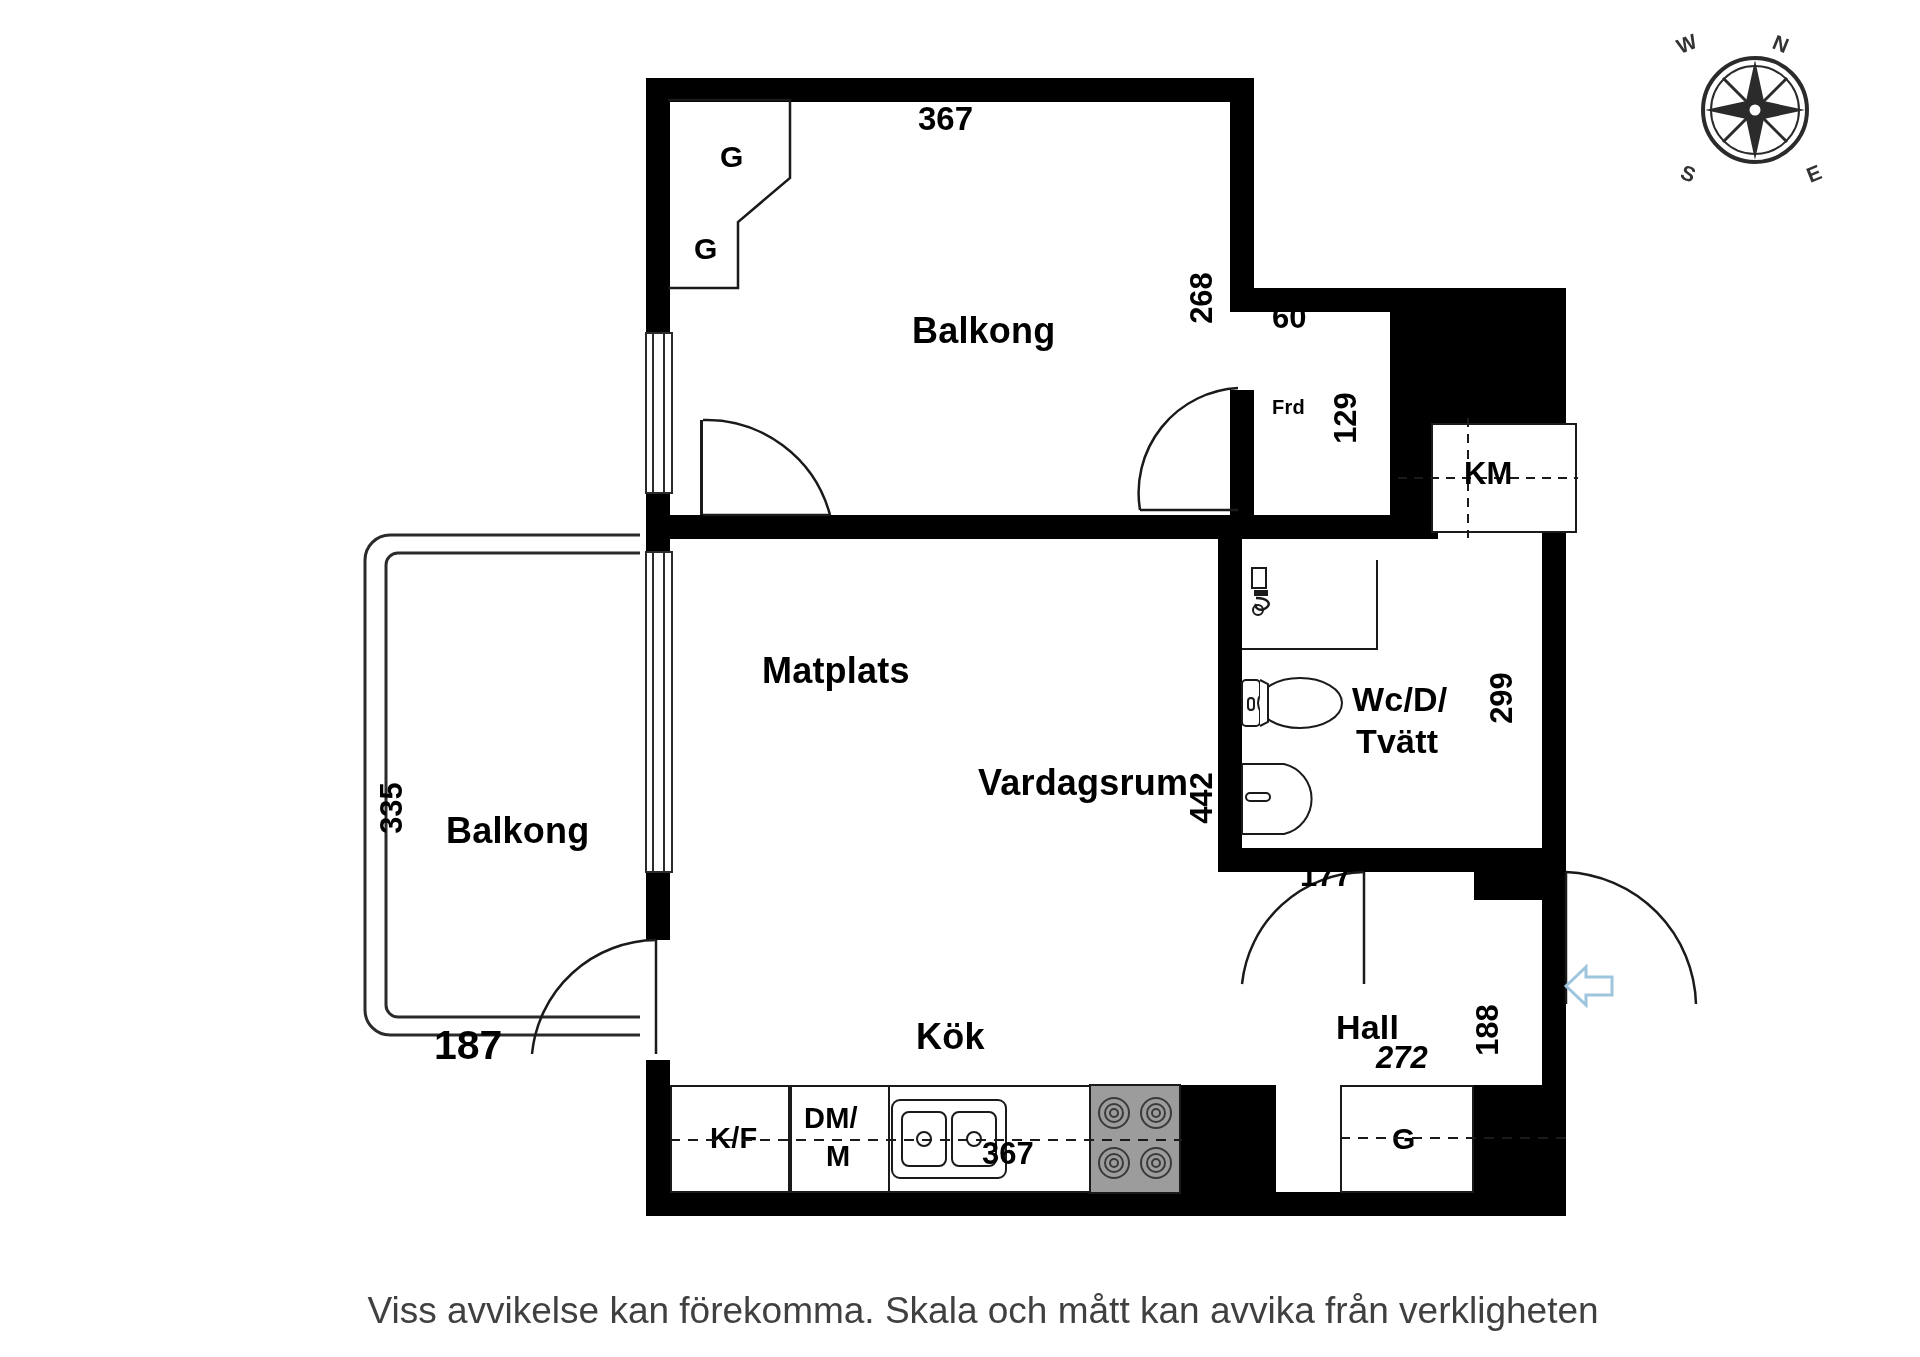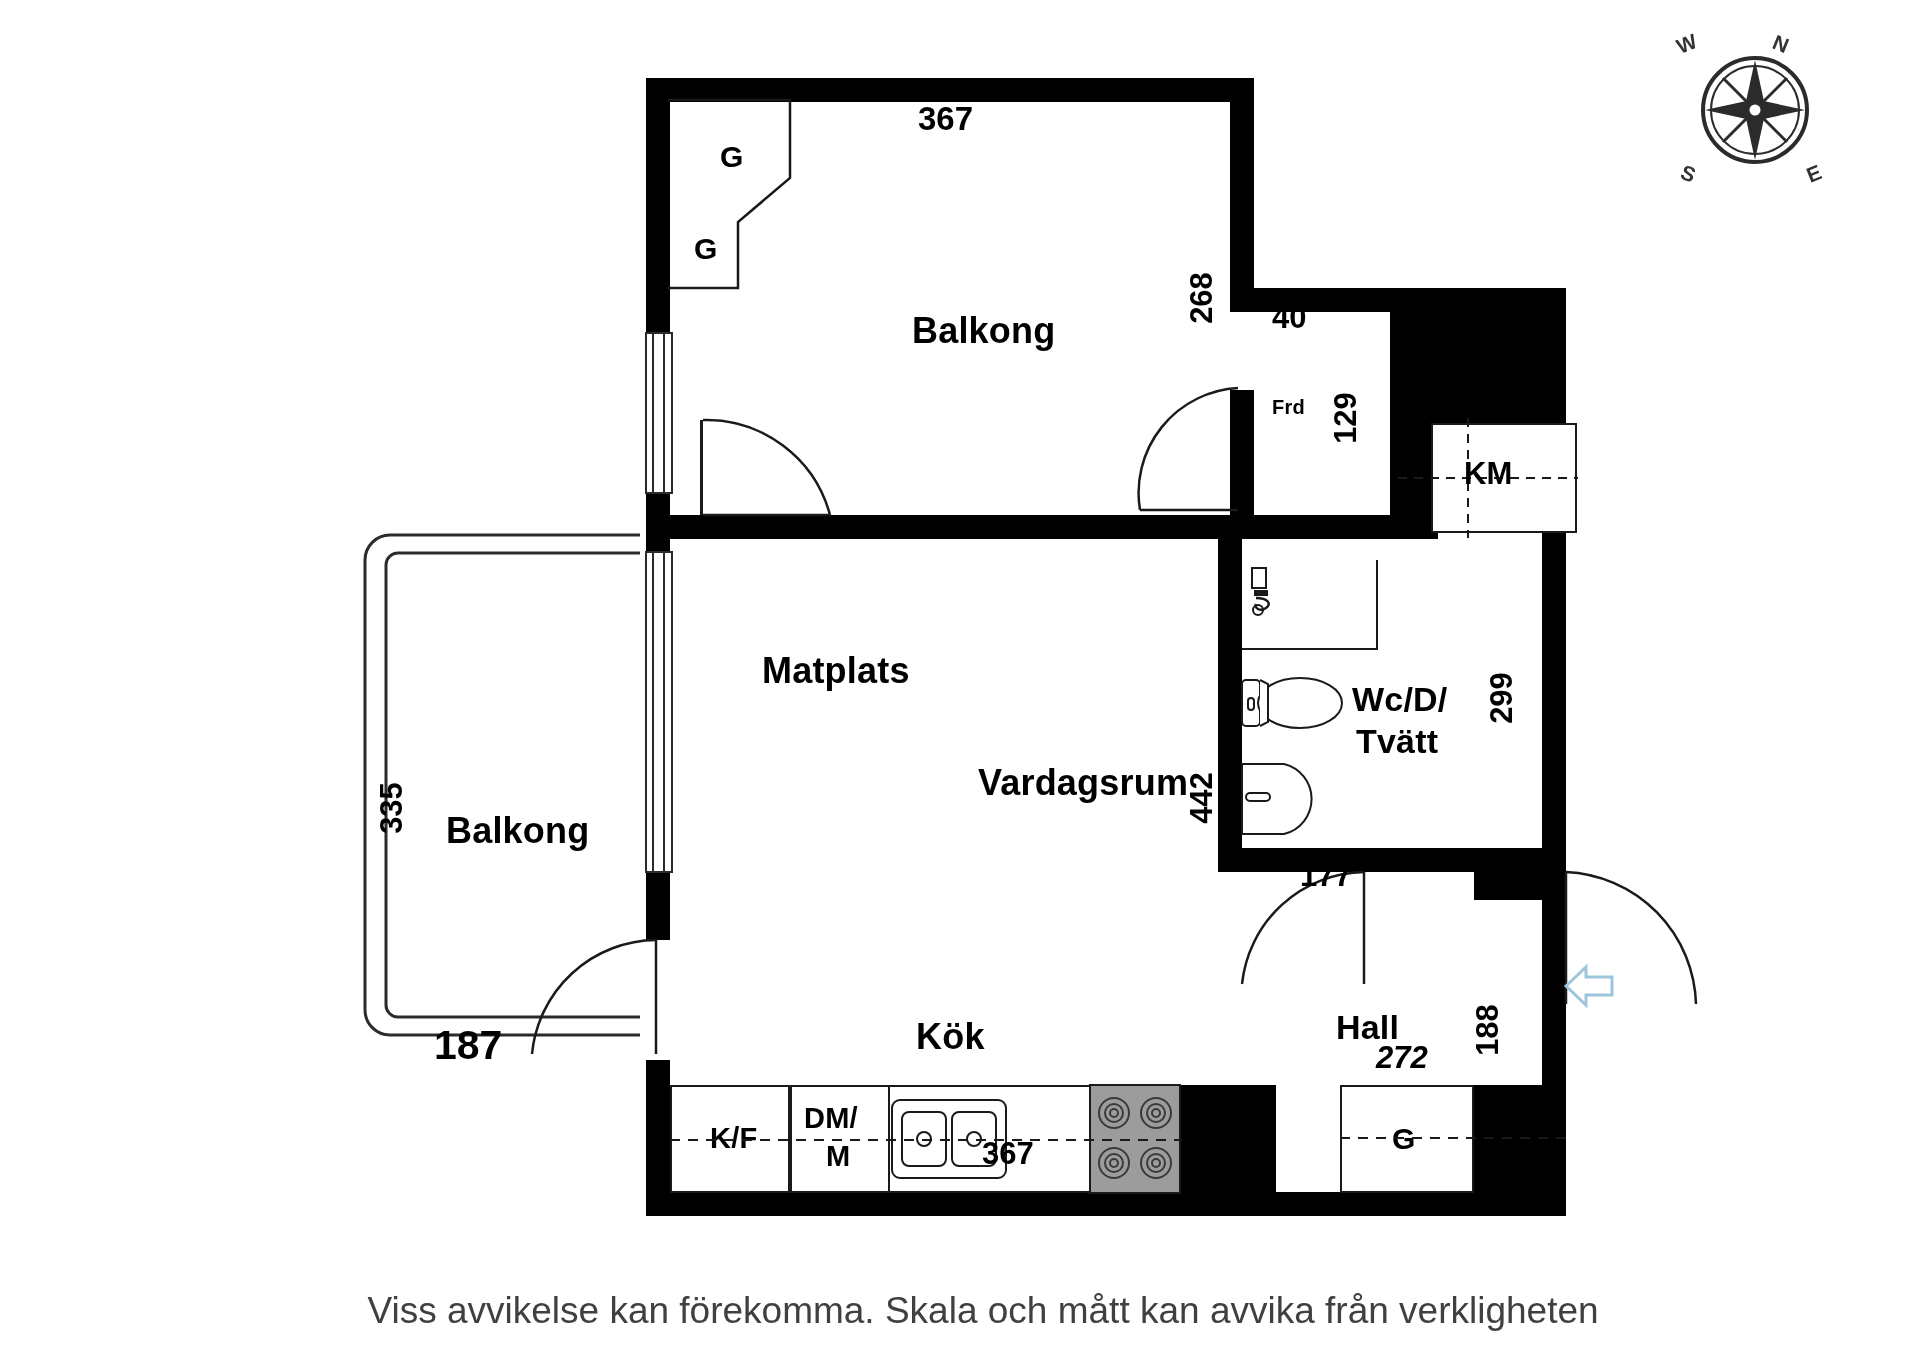--- a/index.html
+++ b/index.html
@@ -240,21 +240,21 @@
   <div class="room-label" style="left:978px; top:762px; font-size:36px;">Vardagsrum</div>
   <div class="room-label" style="left:916px; top:1016px; font-size:36px;">Kök</div>
   <div class="room-label" style="left:446px; top:810px; font-size:36px;">Balkong</div>
   <div class="room-label" style="left:1336px; top:1008px; font-size:34px;">Hall</div>
   <div class="room-label" style="left:1272px; top:396px; font-size:20px;">Frd</div>
   <div class="room-label" style="left:1352px; top:680px; font-size:34px;text-align:center;">Wc/D/</div>
   <div class="room-label" style="left:1356px; top:722px; font-size:34px;">Tvätt</div>
 
   <div class="dim" style="left:918px; top:100px; font-size:33px;">367</div>
   <div class="dim vert" style="left:1176px; top:280px; font-size:31px;">268</div>
-  <div class="dim" style="left:1272px; top:300px; font-size:31px;">40</div>
+  <div class="dim" style="left:1272px; top:300px; font-size:31px;">60</div>
   <div class="dim vert" style="left:1320px; top:400px; font-size:31px;">129</div>
   <div class="dim vert" style="left:1476px; top:680px; font-size:31px;">299</div>
   <div class="dim vert" style="left:1176px; top:780px; font-size:31px;">442</div>
   <div class="dim" style="left:1300px; top:858px; font-size:31px;">177</div>
   <div class="dim vert" style="left:1462px; top:1012px; font-size:31px;">188</div>
   <div class="dim" style="left:1376px; top:1040px; font-size:31px;font-style:italic;">272</div>
   <div class="dim vert" style="left:366px; top:790px; font-size:31px;">335</div>
   <div class="dim" style="left:434px; top:1022px; font-size:41px;">187</div>
   <div class="dim" style="left:982px; top:1136px; font-size:31px;">367</div>
 

